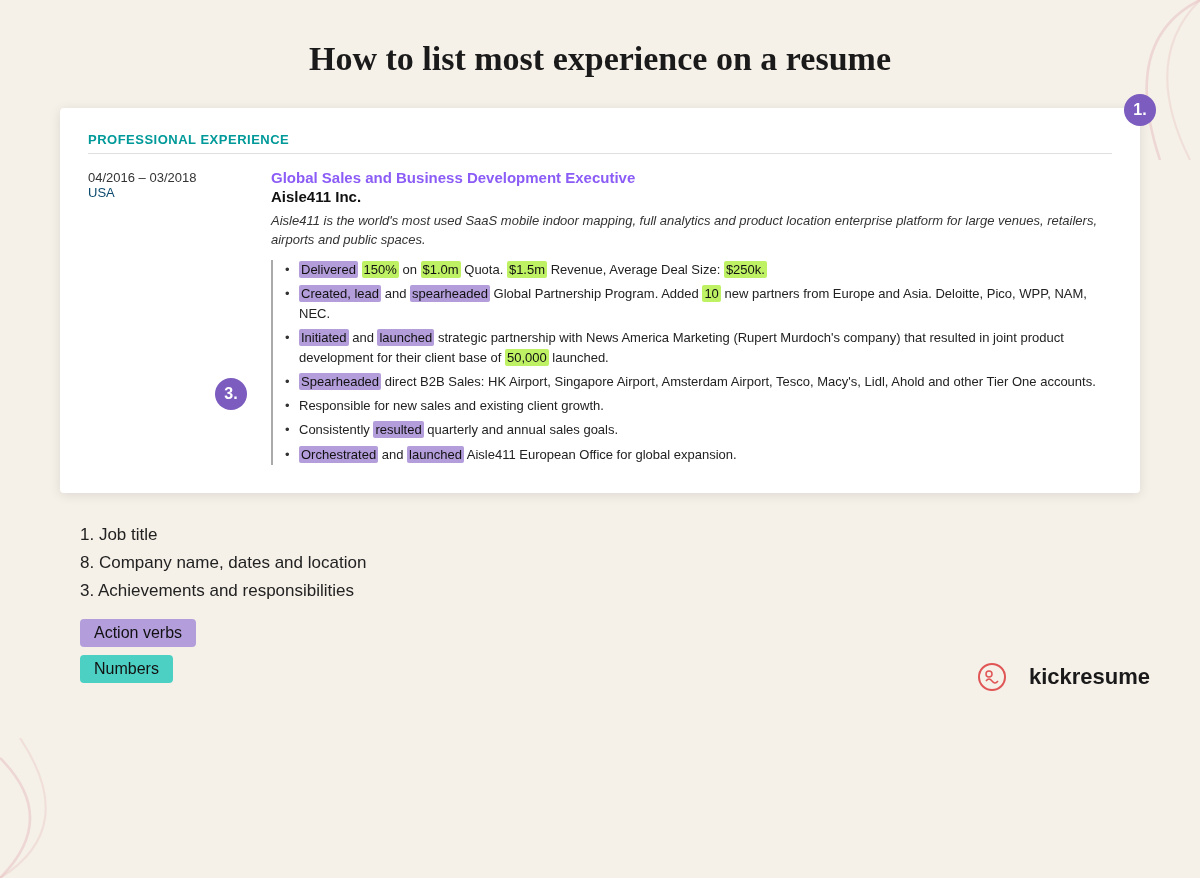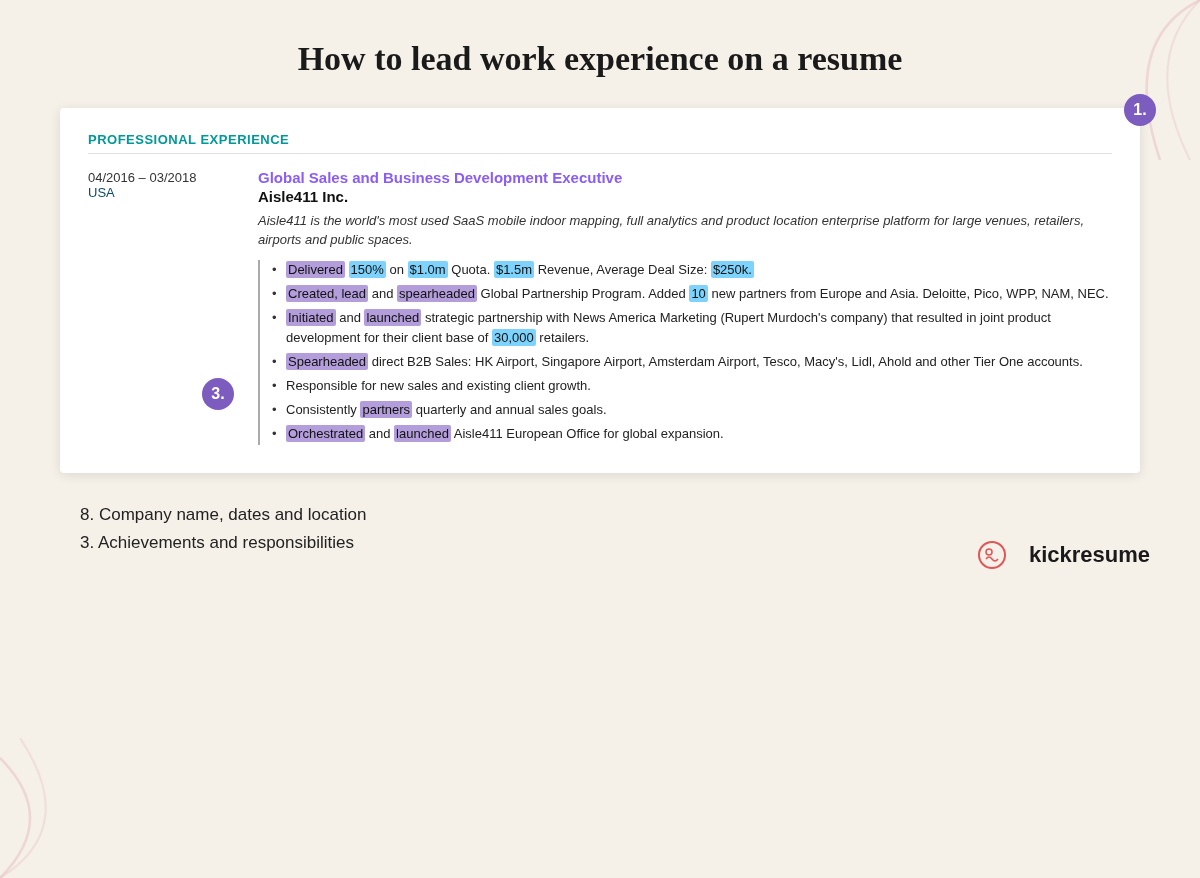--- a/index.html
+++ b/index.html
@@ -60,21 +60,21 @@
       font-size: 13px;
       letter-spacing: 0.5px;
       font-family: Arial, sans-serif;
       margin-bottom: 14px;
       border-bottom: 1px solid #e0e0e0;
       padding-bottom: 6px;
     }
 
     .experience-row {
       display: flex;
-      gap: 0;
+      gap: 13px;
       position: relative;
     }
 
     .left-col {
       min-width: 170px;
       width: 170px;
       padding-right: 16px;
       font-family: Arial, sans-serif;
       font-size: 13px;
       color: #333;
@@ -150,21 +150,21 @@
     }
 
     
     .hl-purple {
       background-color: #b39ddb;
       color: #111;
       padding: 1px 2px;
       border-radius: 2px;
     }
     .hl-teal {
-      background-color: #7dd3fc;
+      background-color: #bef264;
       color: #111;
       padding: 1px 2px;
       border-radius: 2px;
     }
 
     
     .badge {
       display: inline-flex;
       align-items: center;
       justify-content: center;
@@ -255,21 +255,21 @@
   <path d="M200 0 Q140 60 190 160" stroke="#e8c4c4" stroke-width="2" fill="none" opacity="0.4"></path>
 </svg>
 
 <svg class="deco-curve-bottom-left" viewBox="0 0 180 140" fill="none" xmlns="http://www.w3.org/2000/svg">
   <path d="M0 140 Q60 80 0 20" stroke="#e8c4c4" stroke-width="2.5" fill="none" opacity="0.6"></path>
   <path d="M0 140 Q80 90 20 0" stroke="#e8c4c4" stroke-width="2" fill="none" opacity="0.4"></path>
 </svg>
 
 <div class="page-container">
 
-  <h1 class="page-title">How to lead work experience on a resume</h1>
+  <h1 class="page-title">How to list most experience on a resume</h1>
 
   <div class="resume-card">
 
     <div class="badge badge-1">1.</div>
 
     <div class="prof-exp-header">PROFESSIONAL EXPERIENCE</div>
 
     <div class="experience-row">
       <div class="left-col">
 
@@ -303,50 +303,55 @@
             <span class="hl-purple">spearheaded</span>
             <span> Global Partnership Program.  Added </span>
             <span class="hl-teal">10</span>
             <span> new partners from Europe and Asia.  Deloitte, Pico, WPP, NAM, NEC.</span>
           </li>
           <li>
             <span class="hl-purple">Initiated</span>
             <span> and </span>
             <span class="hl-purple">launched</span>
             <span> strategic partnership with News America Marketing (Rupert Murdoch's company) that resulted in joint product development for their client base of </span>
-            <span class="hl-teal">30,000</span>
-            <span> retailers.</span>
+            <span class="hl-teal">50,000</span>
+            <span> launched.</span>
           </li>
           <li>
             <span class="hl-purple">Spearheaded</span>
             <span> direct B2B Sales: HK Airport, Singapore Airport, Amsterdam Airport, Tesco, Macy's, Lidl, Ahold and other Tier One accounts.</span>
           </li>
           <li>
             <span>Responsible for new sales and existing client growth.</span>
           </li>
           <li>
             <span>Consistently </span>
-            <span class="hl-purple">partners</span>
+            <span class="hl-purple">resulted</span>
             <span> quarterly and annual sales goals.</span>
           </li>
           <li>
             <span class="hl-purple">Orchestrated</span>
             <span> and </span>
             <span class="hl-purple">launched</span>
             <span> Aisle411 European Office for global expansion.</span>
           </li>
         </ul>
       </div>
     </div>
   </div>
 
   <div class="legend">
+    <div class="legend-item">1. Job title</div>
     <div class="legend-item">8. Company name, dates and location</div>
     <div class="legend-item">3. Achievements and responsibilities</div>
 
+    <div class="legend-badges">
+      <span class="legend-badge-item legend-badge-purple">Action verbs</span>
+      <span class="legend-badge-item legend-badge-teal">Numbers</span>
+    </div>
   </div>
 
   <div class="kickresume-logo">
     <svg class="kickresume-icon" viewBox="0 0 28 28" fill="none" xmlns="http://www.w3.org/2000/svg">
       <circle cx="14" cy="14" r="13" stroke="#e05555" stroke-width="2" fill="none"></circle>
       <circle cx="11" cy="11" r="3" stroke="#e05555" stroke-width="1.5" fill="none"></circle>
       <path d="M8 18 Q11 14 14 18 Q17 22 20 18" stroke="#e05555" stroke-width="1.5" fill="none"></path>
     </svg>
     <span>kickresume</span>
   </div>

